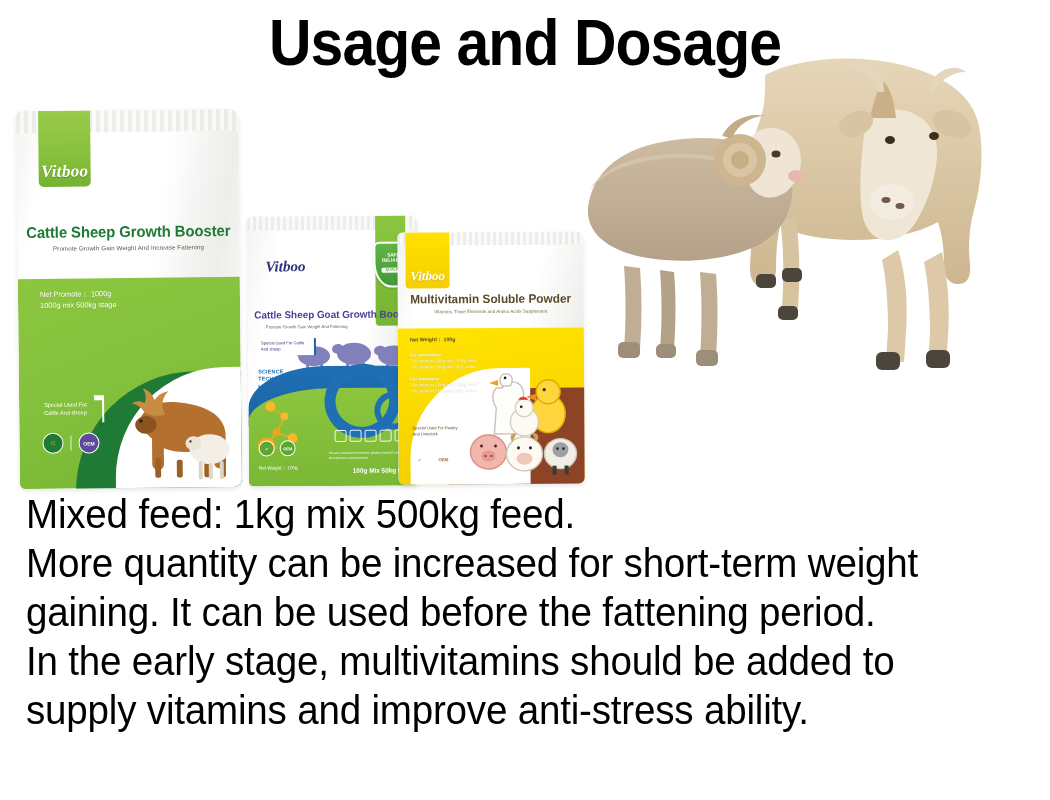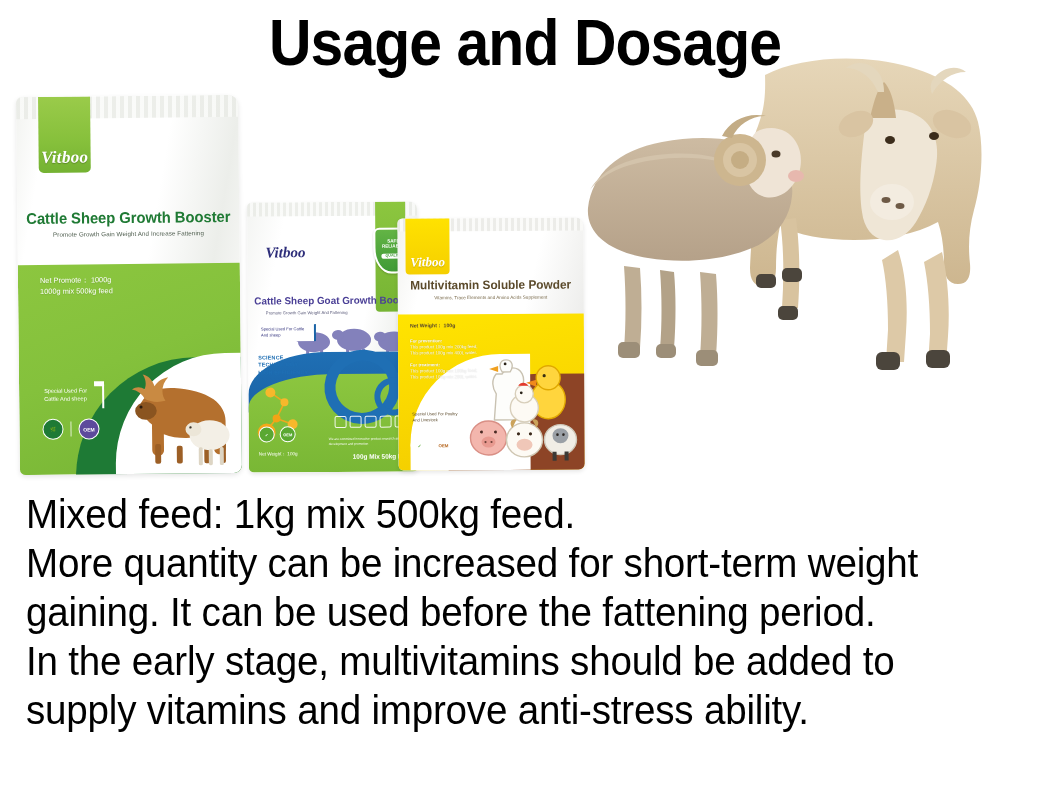--- a/index.html
+++ b/index.html
@@ -33,21 +33,21 @@
     color: #000000;
     line-height: 1.05;
     transform: scaleX(0.92);
     transform-origin: center top;
     white-space: nowrap;
   }
 
   
   #product-band {
     position: absolute;
-    top: 92px;
+    top: 106px;
     left: 0;
     width: 1050px;
     height: 390px;
   }
 
   .pack {
     position: absolute;
     overflow: hidden;
     box-sizing: border-box;
   }
@@ -379,21 +379,21 @@
 
       <div class="p1-tab">
         <span class="brand1">Vitboo</span>
       </div>
 
       <div class="p1-title">Cattle Sheep Growth Booster</div>
       <div class="p1-sub">Promote Growth Gain Weight And Increase Fattening</div>
 
       <div class="p1-net">
         <div>Net Promote： 1000g</div>
-        <div>1000g mix 500kg feed</div>
+        <div>1000g mix 500kg stage</div>
       </div>
 
       <div class="p1-badge">Special Used For Cattle And sheep</div>
 
       <div class="p1-marks">
         <span class="mk-circle mk-leaf">🌿</span>
         <span class="mk-div"></span>
         <span class="mk-circle mk-oem">OEM</span>
       </div>
 

